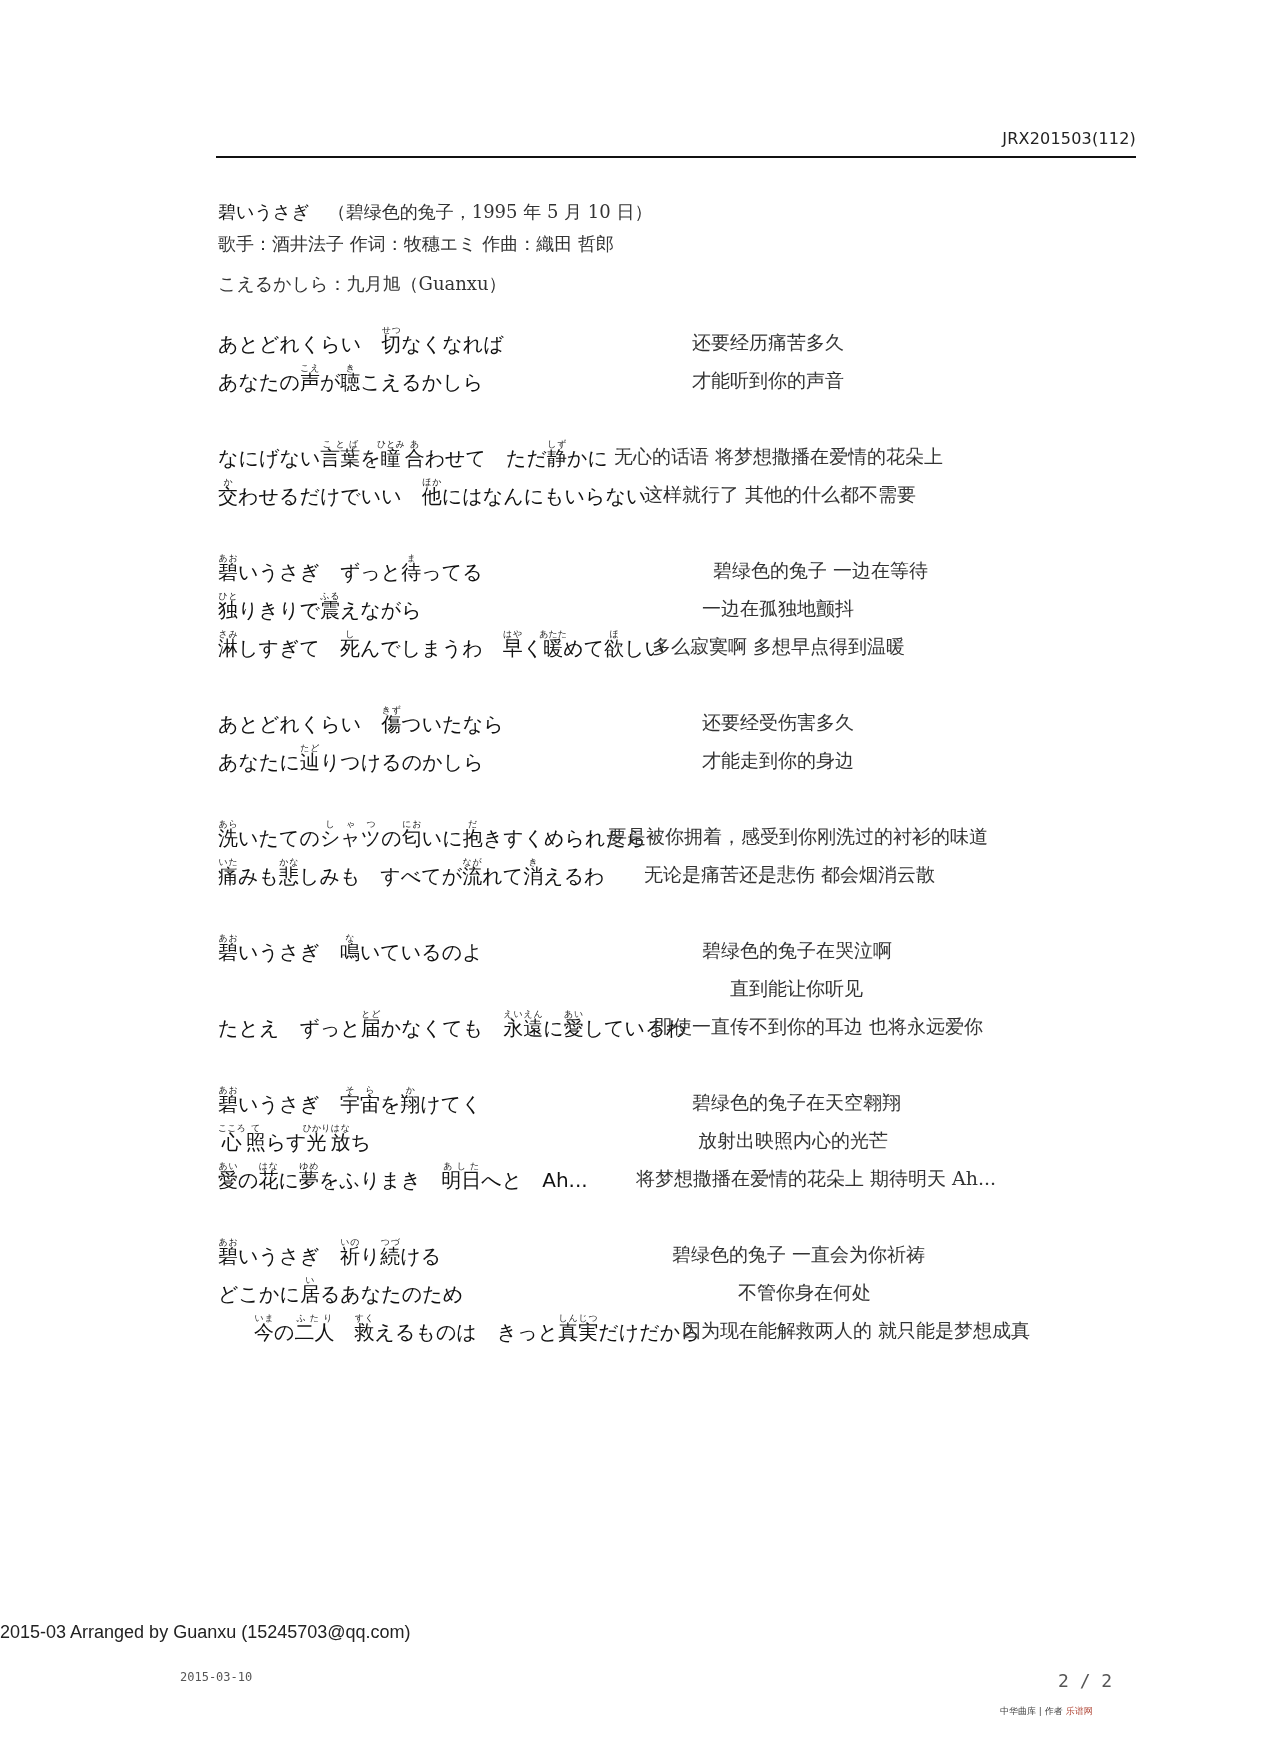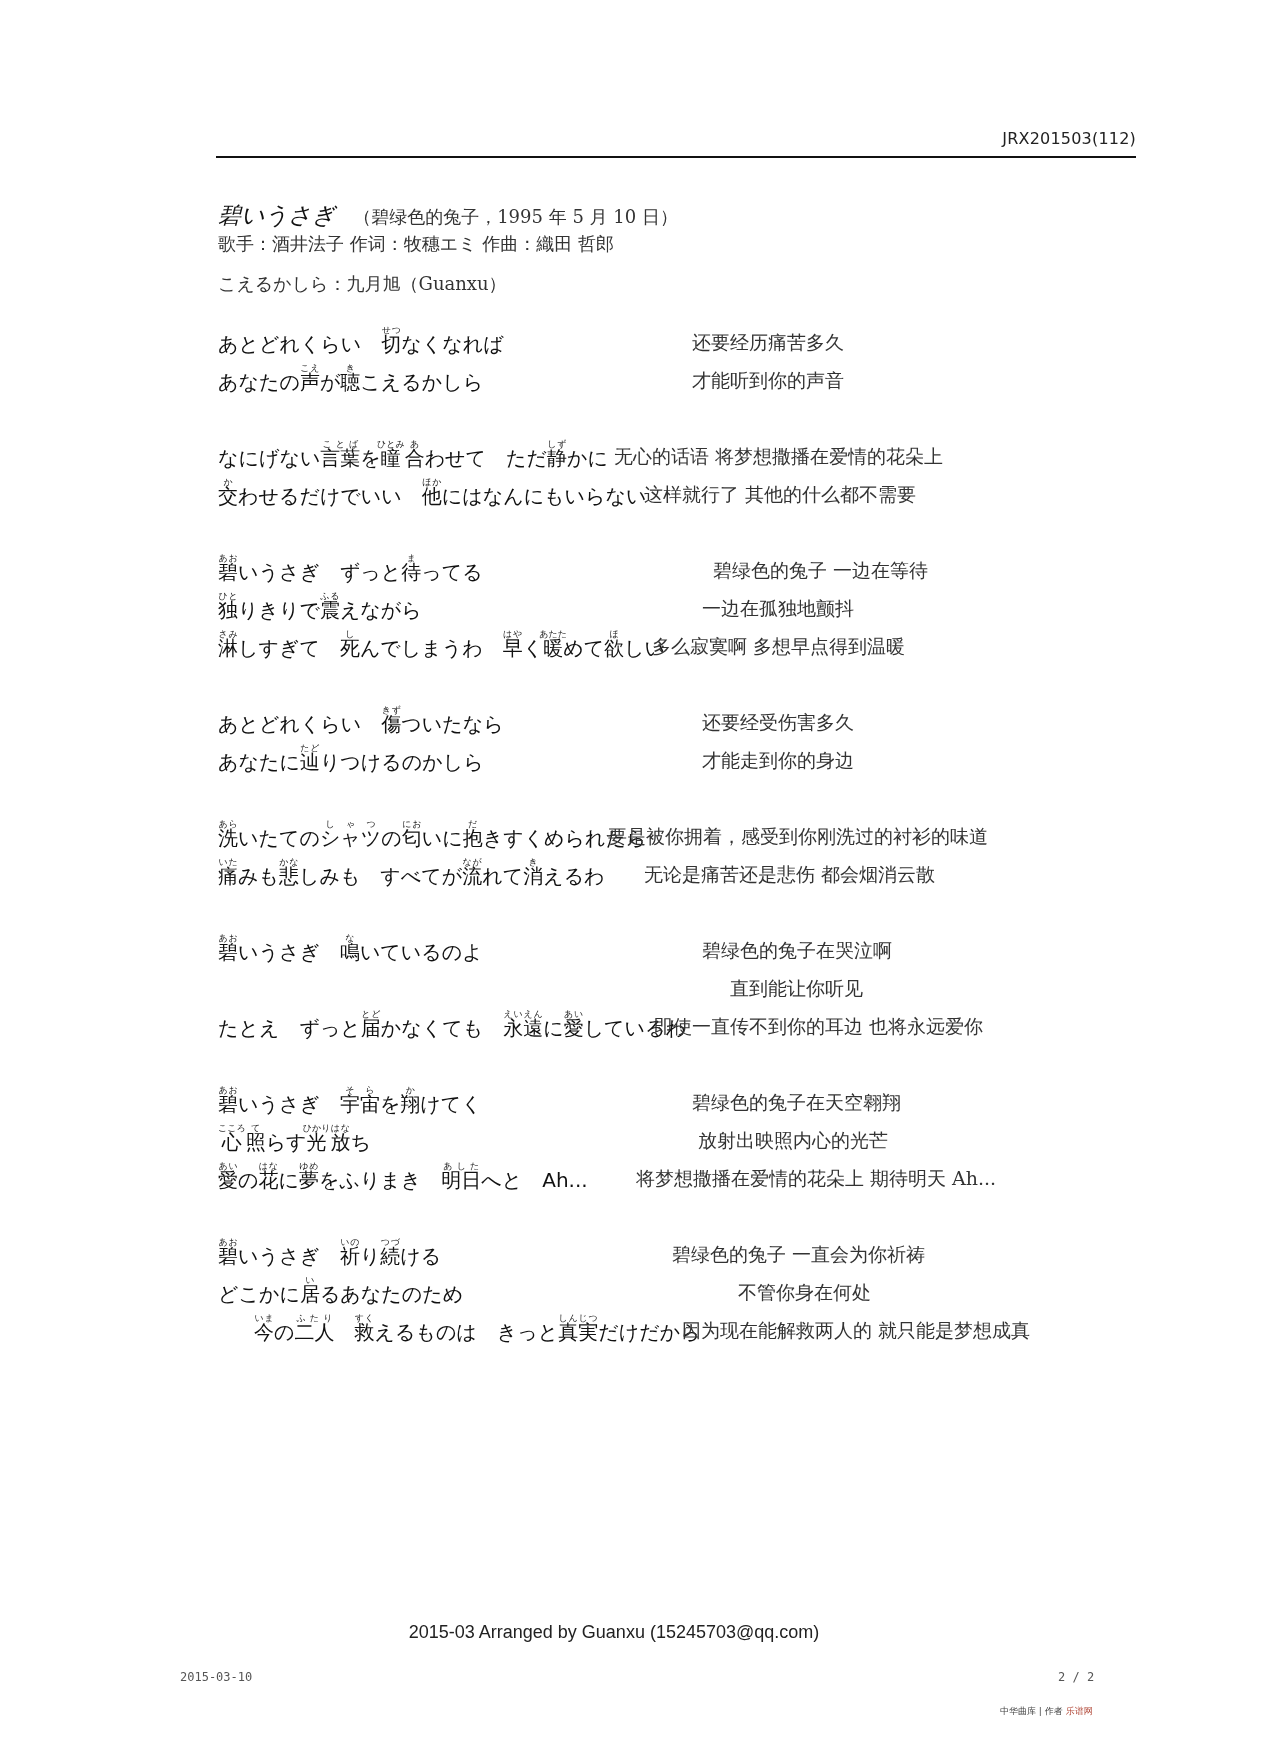--- a/index.html
+++ b/index.html
@@ -1,30 +1,30 @@
 <!DOCTYPE html>
 <html><head>
 <meta charset="utf-8">
 <style>
   html, body { margin: 0; padding: 0; background: #ffffff; }
   body { width: 1272px; height: 1744px; position: relative; overflow: hidden; color: #111; }
   .doc-code { position: absolute; right: 136px; top: 129px; font-family: "DejaVu Sans", sans-serif; font-size: 16px; color: #222; letter-spacing: 0.2px; }
   .header-rule { position: absolute; left: 216px; top: 156px; width: 920px; height: 2px; background: #111; }
   .title-row { position: absolute; left: 218px; top: 200px; white-space: nowrap; }
-  .title-jp { font-family: "DejaVu Sans", sans-serif; font-size: 23px; color: #111; font-style: italic; }
+  .title-jp { font-family: "DejaVu Sans", sans-serif; font-size: 18px; color: #111; }
   .title-sub { font-family: "DejaVu Serif", serif; font-size: 18px; color: #333; margin-left: 14px; }
   .meta { position: absolute; left: 218px; font-family: "DejaVu Serif", serif; font-size: 18px; color: #333; white-space: nowrap; }
   .lyric-row { position: absolute; left: 218px; width: 920px; height: 40px; }
   .jp { position: absolute; left: 0; bottom: 0; font-family: "DejaVu Sans", sans-serif; font-size: 20px; color: #111; white-space: nowrap; }
   .jp ruby { ruby-position: over; }
   .jp rt { font-size: 9px; color: #222; }
   .cn { position: absolute; bottom: 2px; font-family: "DejaVu Serif", serif; font-size: 19px; color: #333; white-space: nowrap; }
-  .footer-credit { position: absolute; top: 1622px; left: 0; width: 1228px; text-align: center; font-family: "Liberation Sans", sans-serif; font-size: 18px; color: #222; }
+  .footer-credit { position: absolute; top: 1622px; left: 0; width: 1228px; text-align: left; font-family: "Liberation Sans", sans-serif; font-size: 18px; color: #222; }
   .footer-date { position: absolute; left: 180px; top: 1670px; font-family: "DejaVu Sans Mono", monospace; font-size: 12px; color: #555; }
-  .footer-page { position: absolute; left: 1058px; top: 1670px; font-family: "DejaVu Sans Mono", monospace; font-size: 12px; color: #555; }
+  .footer-page { position: absolute; left: 1058px; top: 1670px; font-family: "DejaVu Sans Mono", monospace; font-size: 18px; color: #555; }
   .watermark { position: absolute; left: 1000px; top: 1705px; font-family: "DejaVu Sans", sans-serif; font-size: 9px; color: #444; white-space: nowrap; }
   .watermark .red { color: #b24a3a; }
 </style>
 </head>
 <body>
 
 <div class="doc-code">JRX201503(112)</div>
 <div class="header-rule"></div>
 
 <div class="title-row">

